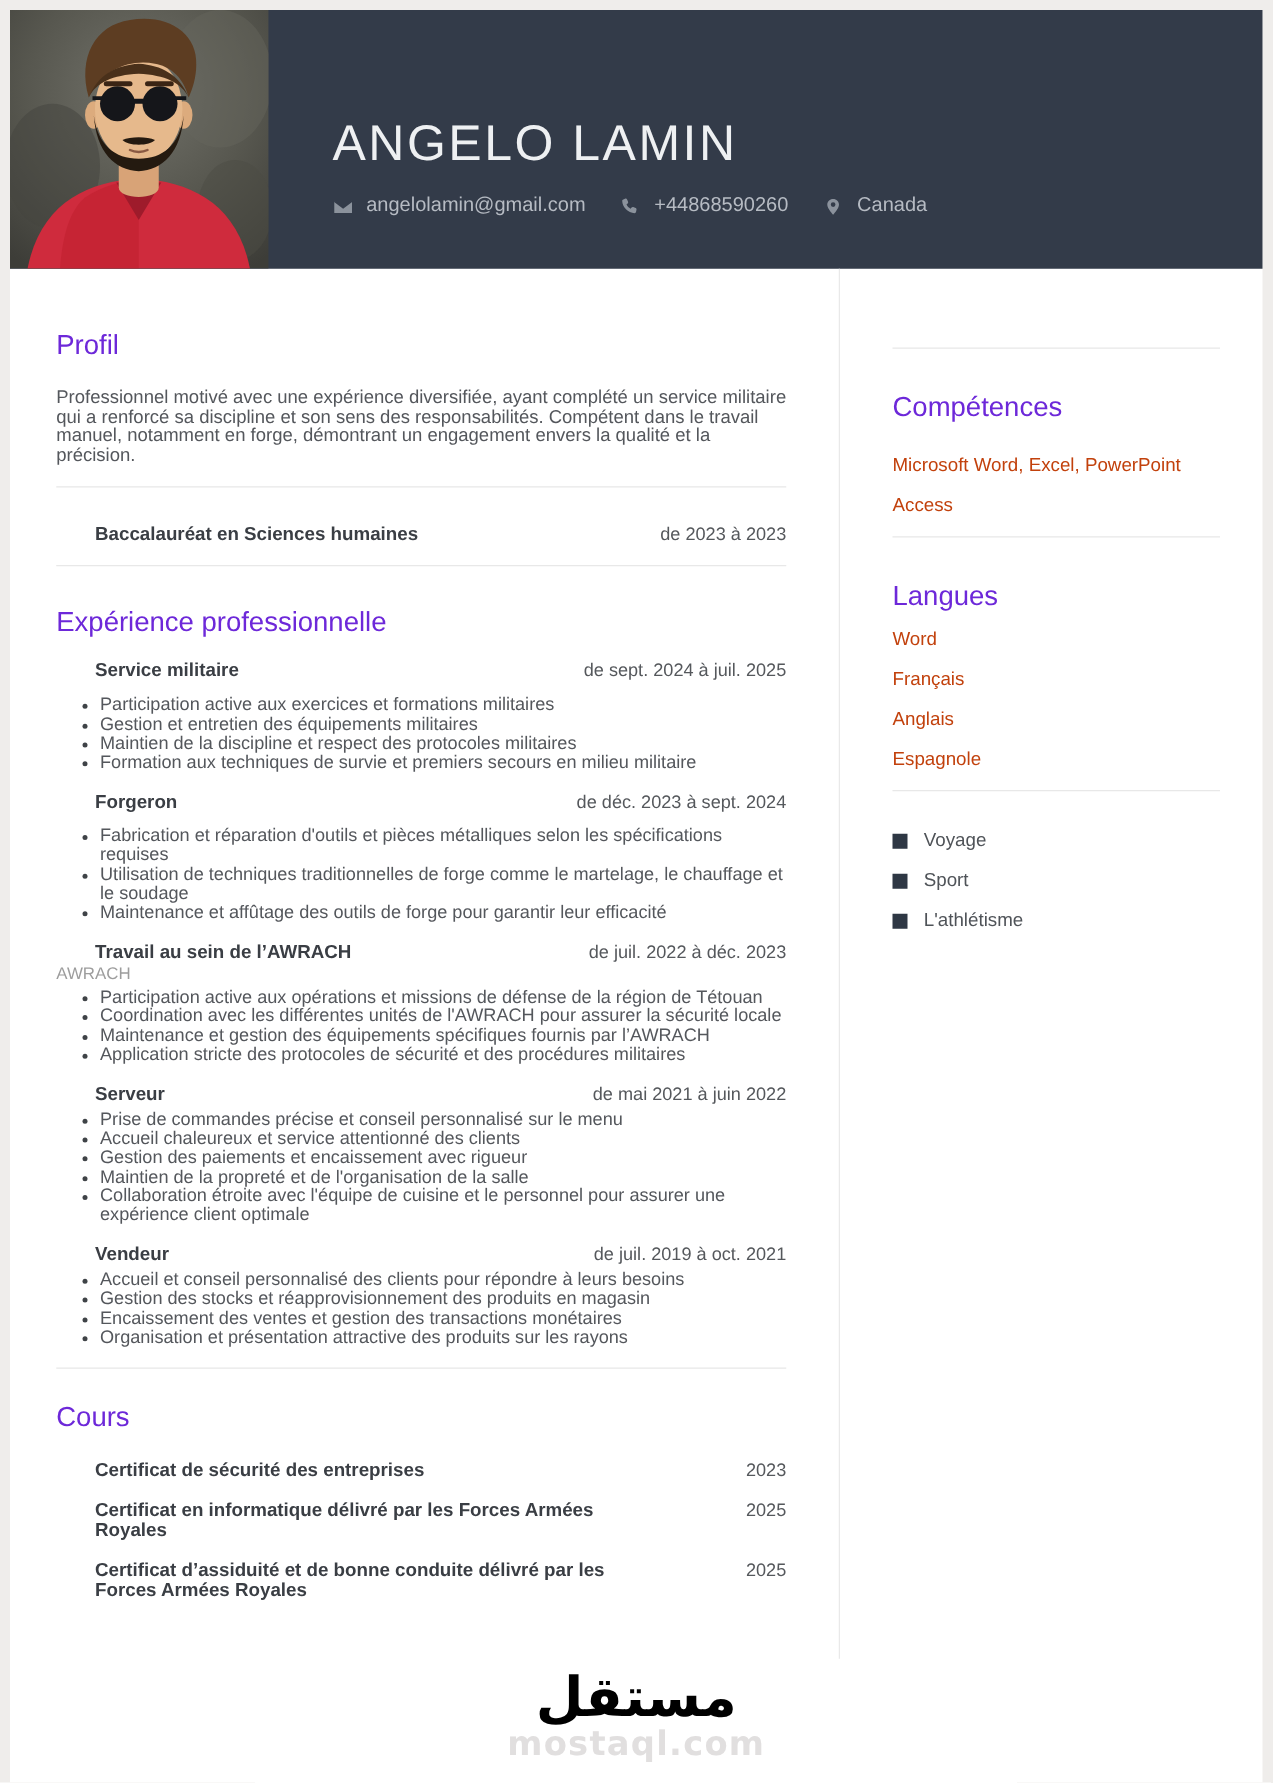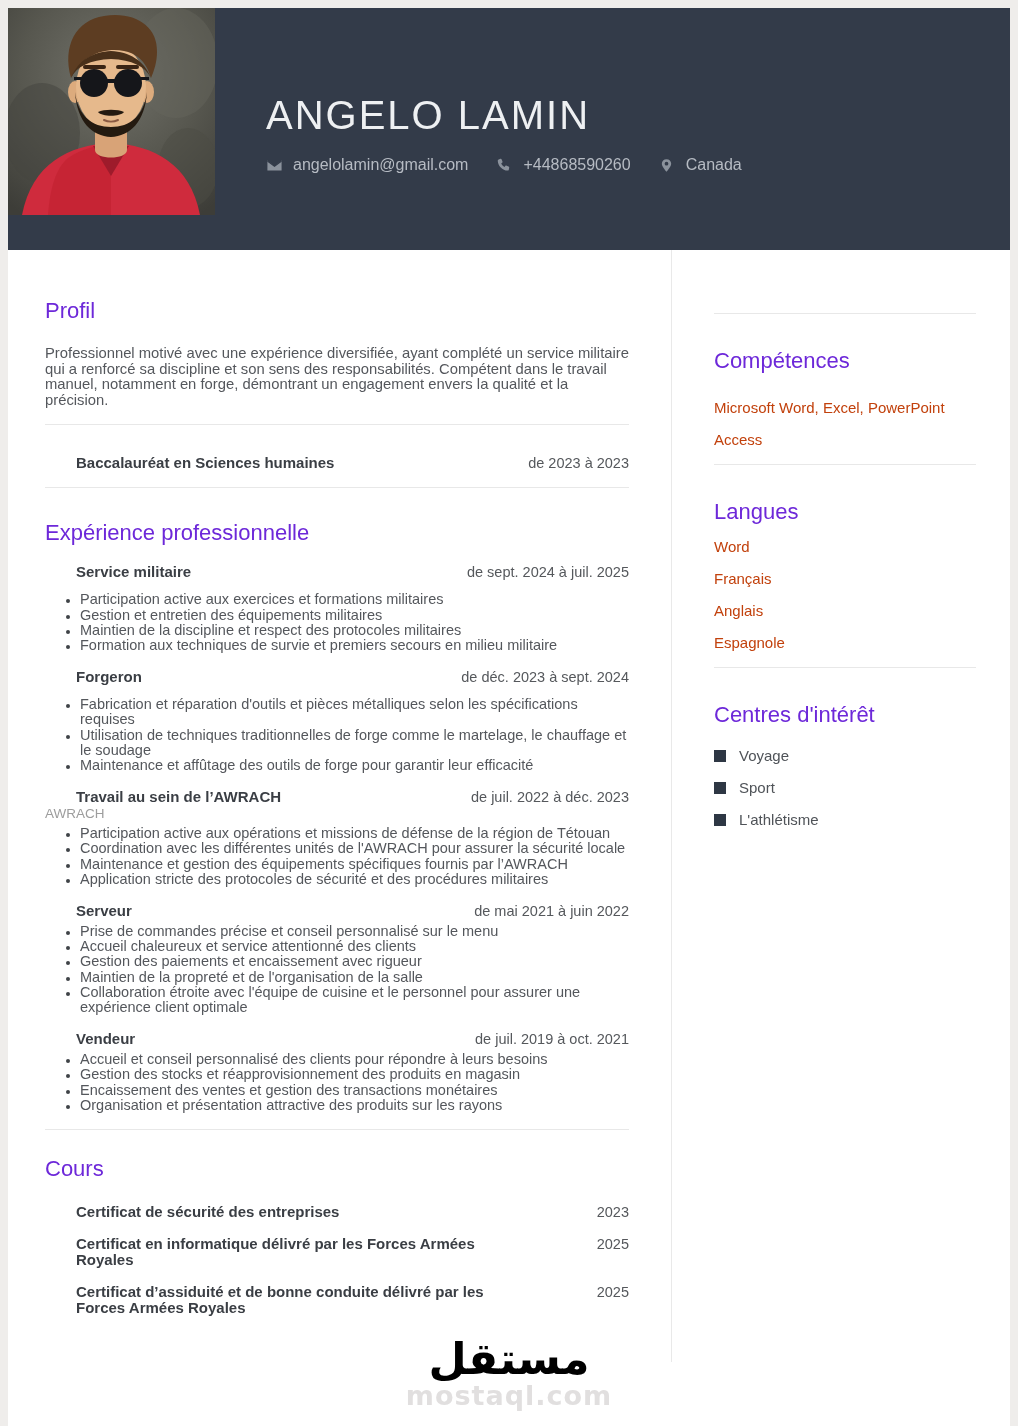--- a/index.html
+++ b/index.html
@@ -7,21 +7,21 @@
   body {
     width:1018px; height:1426px; overflow:hidden; position:relative;
     background:#efedeb;
     font-family:"Liberation Sans", sans-serif;
   }
   .page {
     position:absolute; left:8px; top:8px; width:1002px; min-height:1418px;
     background:#ffffff;
   }
   
-  .header { height:242px; background:#333b49; display:flex; }
+  .header { height:207px; background:#333b49; display:flex; }
   .photo { flex:0 0 207px; width:207px; height:207px; overflow:hidden; }
   .photo svg { display:block; }
   .header-info { padding:86px 0 0 51px; }
   .name {
     margin:0; font-size:40px; font-weight:300; letter-spacing:2px;
     color:#eef0f2; line-height:42px;
   }
   .contact { display:flex; align-items:center; margin-top:20px; }
   .contact-item { display:flex; align-items:center; margin-right:28px; }
   .contact-item .cicon { width:17px; height:17px; margin-right:10px; display:inline-flex; }
@@ -281,21 +281,20 @@
           <li>Word</li>
           <li>Français</li>
           <li>Anglais</li>
           <li>Espagnole</li>
         </ul>
       </section>
 
       <hr class="sb-divider">
 
       <section>
-        <h2 class="sec" style="margin-bottom:18px;">Centres d'intérêt</h2>
         <div class="interest">
           <span class="sq"></span>
           <span class="ilabel">Voyage</span>
         </div>
         <div class="interest">
           <span class="sq"></span>
           <span class="ilabel">Sport</span>
         </div>
         <div class="interest">
           <span class="sq"></span>

